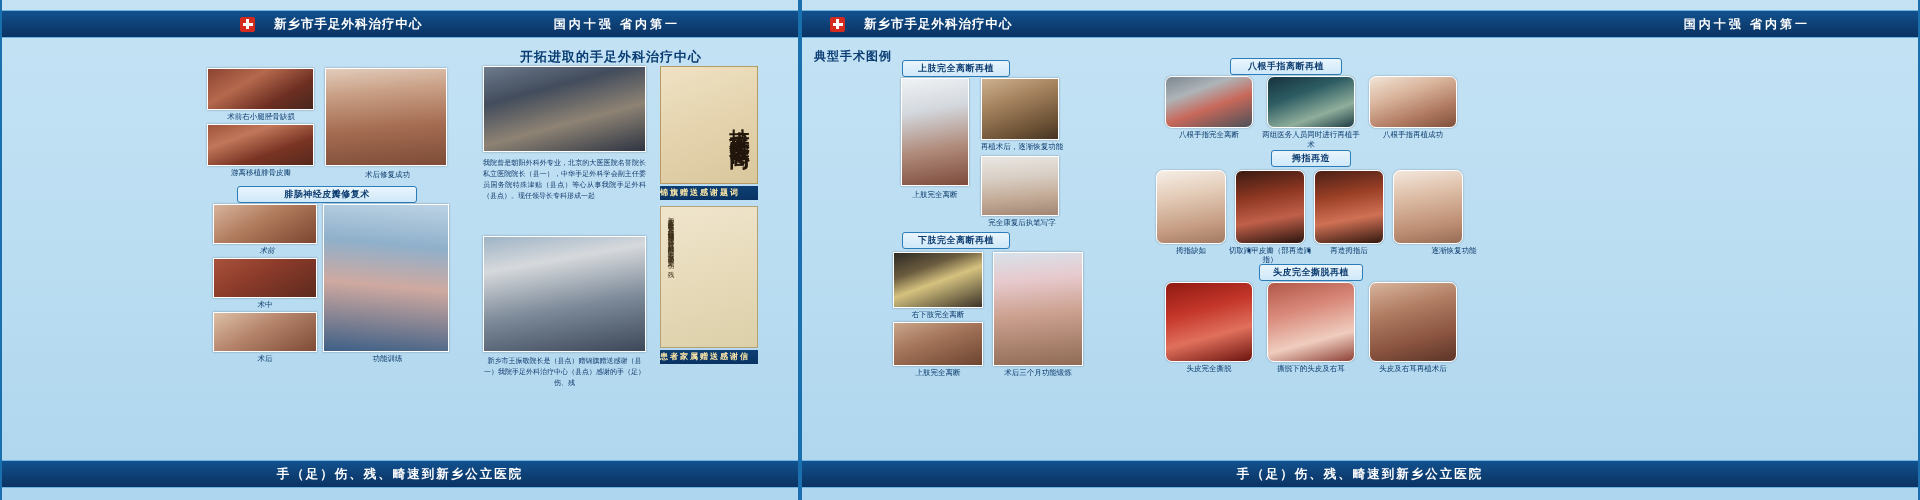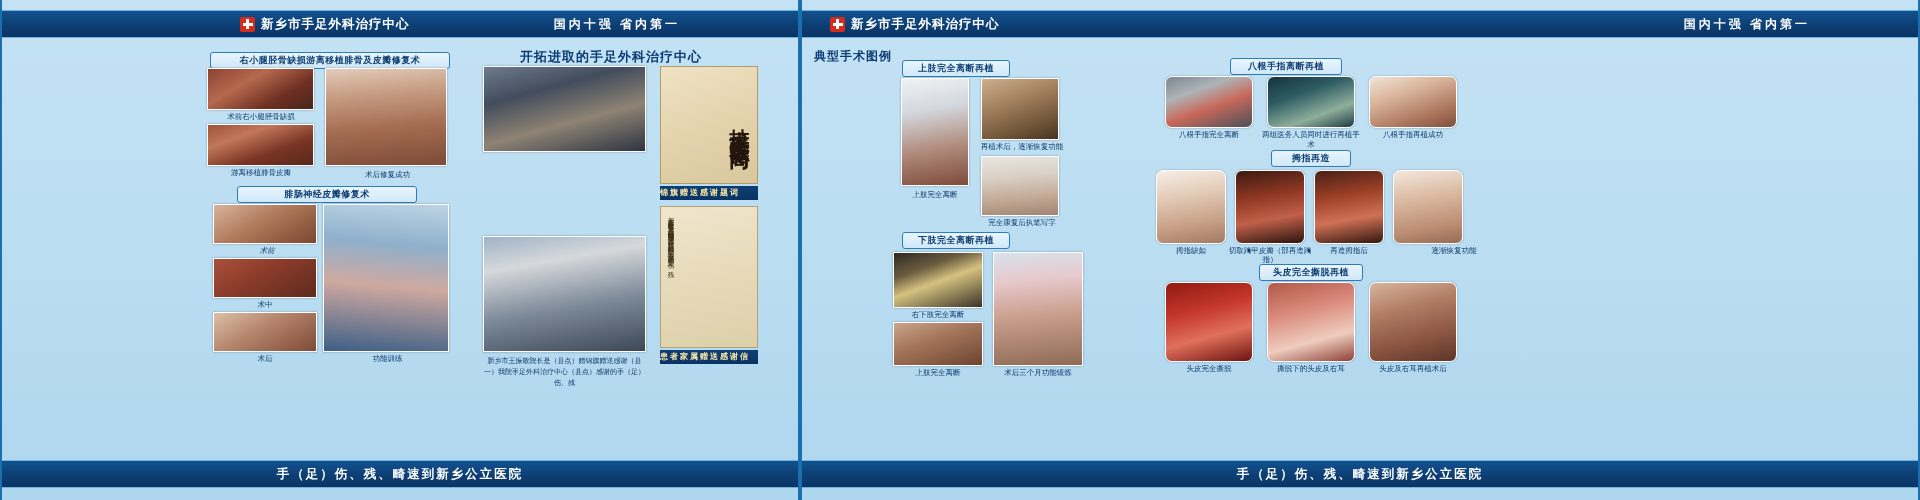--- a/index.html
+++ b/index.html
@@ -48,21 +48,21 @@
     background: linear-gradient(180deg, #12528f 0%, #0d3f74 55%, #0a3363 100%);
     border-top: 1px solid #6fb4e0;
     border-bottom: 1px solid #6fb4e0;
     display: flex;
     align-items: center;
     color: #ffffff;
   }
   .header-left {
     display: flex;
     align-items: center;
-    gap: 6px;
+    gap: 19px;
     padding-left: 240px;
     flex: 0 0 auto;
   }
   .panel.right .header-left { padding-left: 30px; }
   .cross-icon {
     width: 15px; height: 15px;
     background: #d52b1e;
     border-radius: 2px;
     position: relative;
     flex: 0 0 auto;
@@ -222,21 +222,20 @@
   <div class="panel left">
 
     <div class="header-bar">
       <div class="header-left">
         <span class="cross-icon"></span>
         <span class="header-title">新乡市手足外科治疗中心</span>
       </div>
       <div class="header-right">国内十强  省内第一</div>
     </div>
 
-    <div class="sec-title" style="left:210px; top:52px; width:240px;">右小腿胫骨缺损游离移植腓骨及皮瓣修复术</div>
 
     <div class="big-title" style="left:520px; top:48px; font-size:13px; letter-spacing:1px;">开拓进取的手足外科治疗中心</div>
 
     <div class="photo" style="left:207px; top:68px; width:107px; height:42px;
          background-image:linear-gradient(150deg,#8c4432 0%,#b5694d 35%,#6e2f22 70%,#47271d 100%);"></div>
     <div class="cap" style="left:197px; top:112px; width:128px;">术前右小腿胫骨缺损</div>
 
     <div class="photo" style="left:207px; top:124px; width:107px; height:42px;
          background-image:linear-gradient(160deg,#a0543b 0%,#c0775a 30%,#7a3423 65%,#55281c 100%);"></div>
     <div class="cap" style="left:197px; top:168px; width:128px;">游离移植腓骨皮瓣</div>
@@ -259,20 +258,21 @@
          background-image:linear-gradient(150deg,#dcc0a6 0%,#b4836a 45%,#7e4b36 100%);"></div>
     <div class="cap" style="left:213px; top:354px; width:104px;">术后</div>
 
     <div class="photo" style="left:323px; top:204px; width:126px; height:148px;
          background-image:linear-gradient(185deg,#bcd3e4 0%,#8fb0cb 28%,#cfa9a0 55%,#3d5f86 100%);"></div>
     <div class="cap" style="left:330px; top:354px; width:115px;">功能训练</div>
 
     <div class="photo" style="left:483px; top:66px; width:163px; height:86px;
          background-image:linear-gradient(165deg,#6d7b8d 0%,#424c5c 30%,#8e8374 62%,#2d3442 100%);"></div>
 
+    <div class="blue-text-block" style="left:483px; top:158px; width:163px; height:60px;">我院曾是朝阳外科外专业，北京的大医医院名誉院长私立医院院长（县一），中华手足外科学会副主任委员国务院特殊津贴（县点）等心从事我院手足外科（县点）。现任领导长专科形成一起</div>
 
     <div class="photo" style="left:483px; top:236px; width:163px; height:116px;
          background-image:linear-gradient(170deg,#9fb4c6 0%,#d6d9dc 25%,#7d8a99 60%,#3c4858 100%);"></div>
 
     <div class="blue-text-block" style="left:483px; top:356px; width:163px; height:36px; text-align:center;">新乡市王振敬院长是（县点）赠锦旗赠送感谢（县一）我院手足外科治疗中心（县点）感谢的手（足）伤、残</div>
 
     <div class="calligraphy" style="left:660px; top:66px; width:98px; height:118px;">
       <div class="calli-text">技术先进医德高尚</div>
     </div>
     <div class="banner" style="left:660px; top:186px; width:98px; height:14px;">锦旗赠送感谢题词</div>

